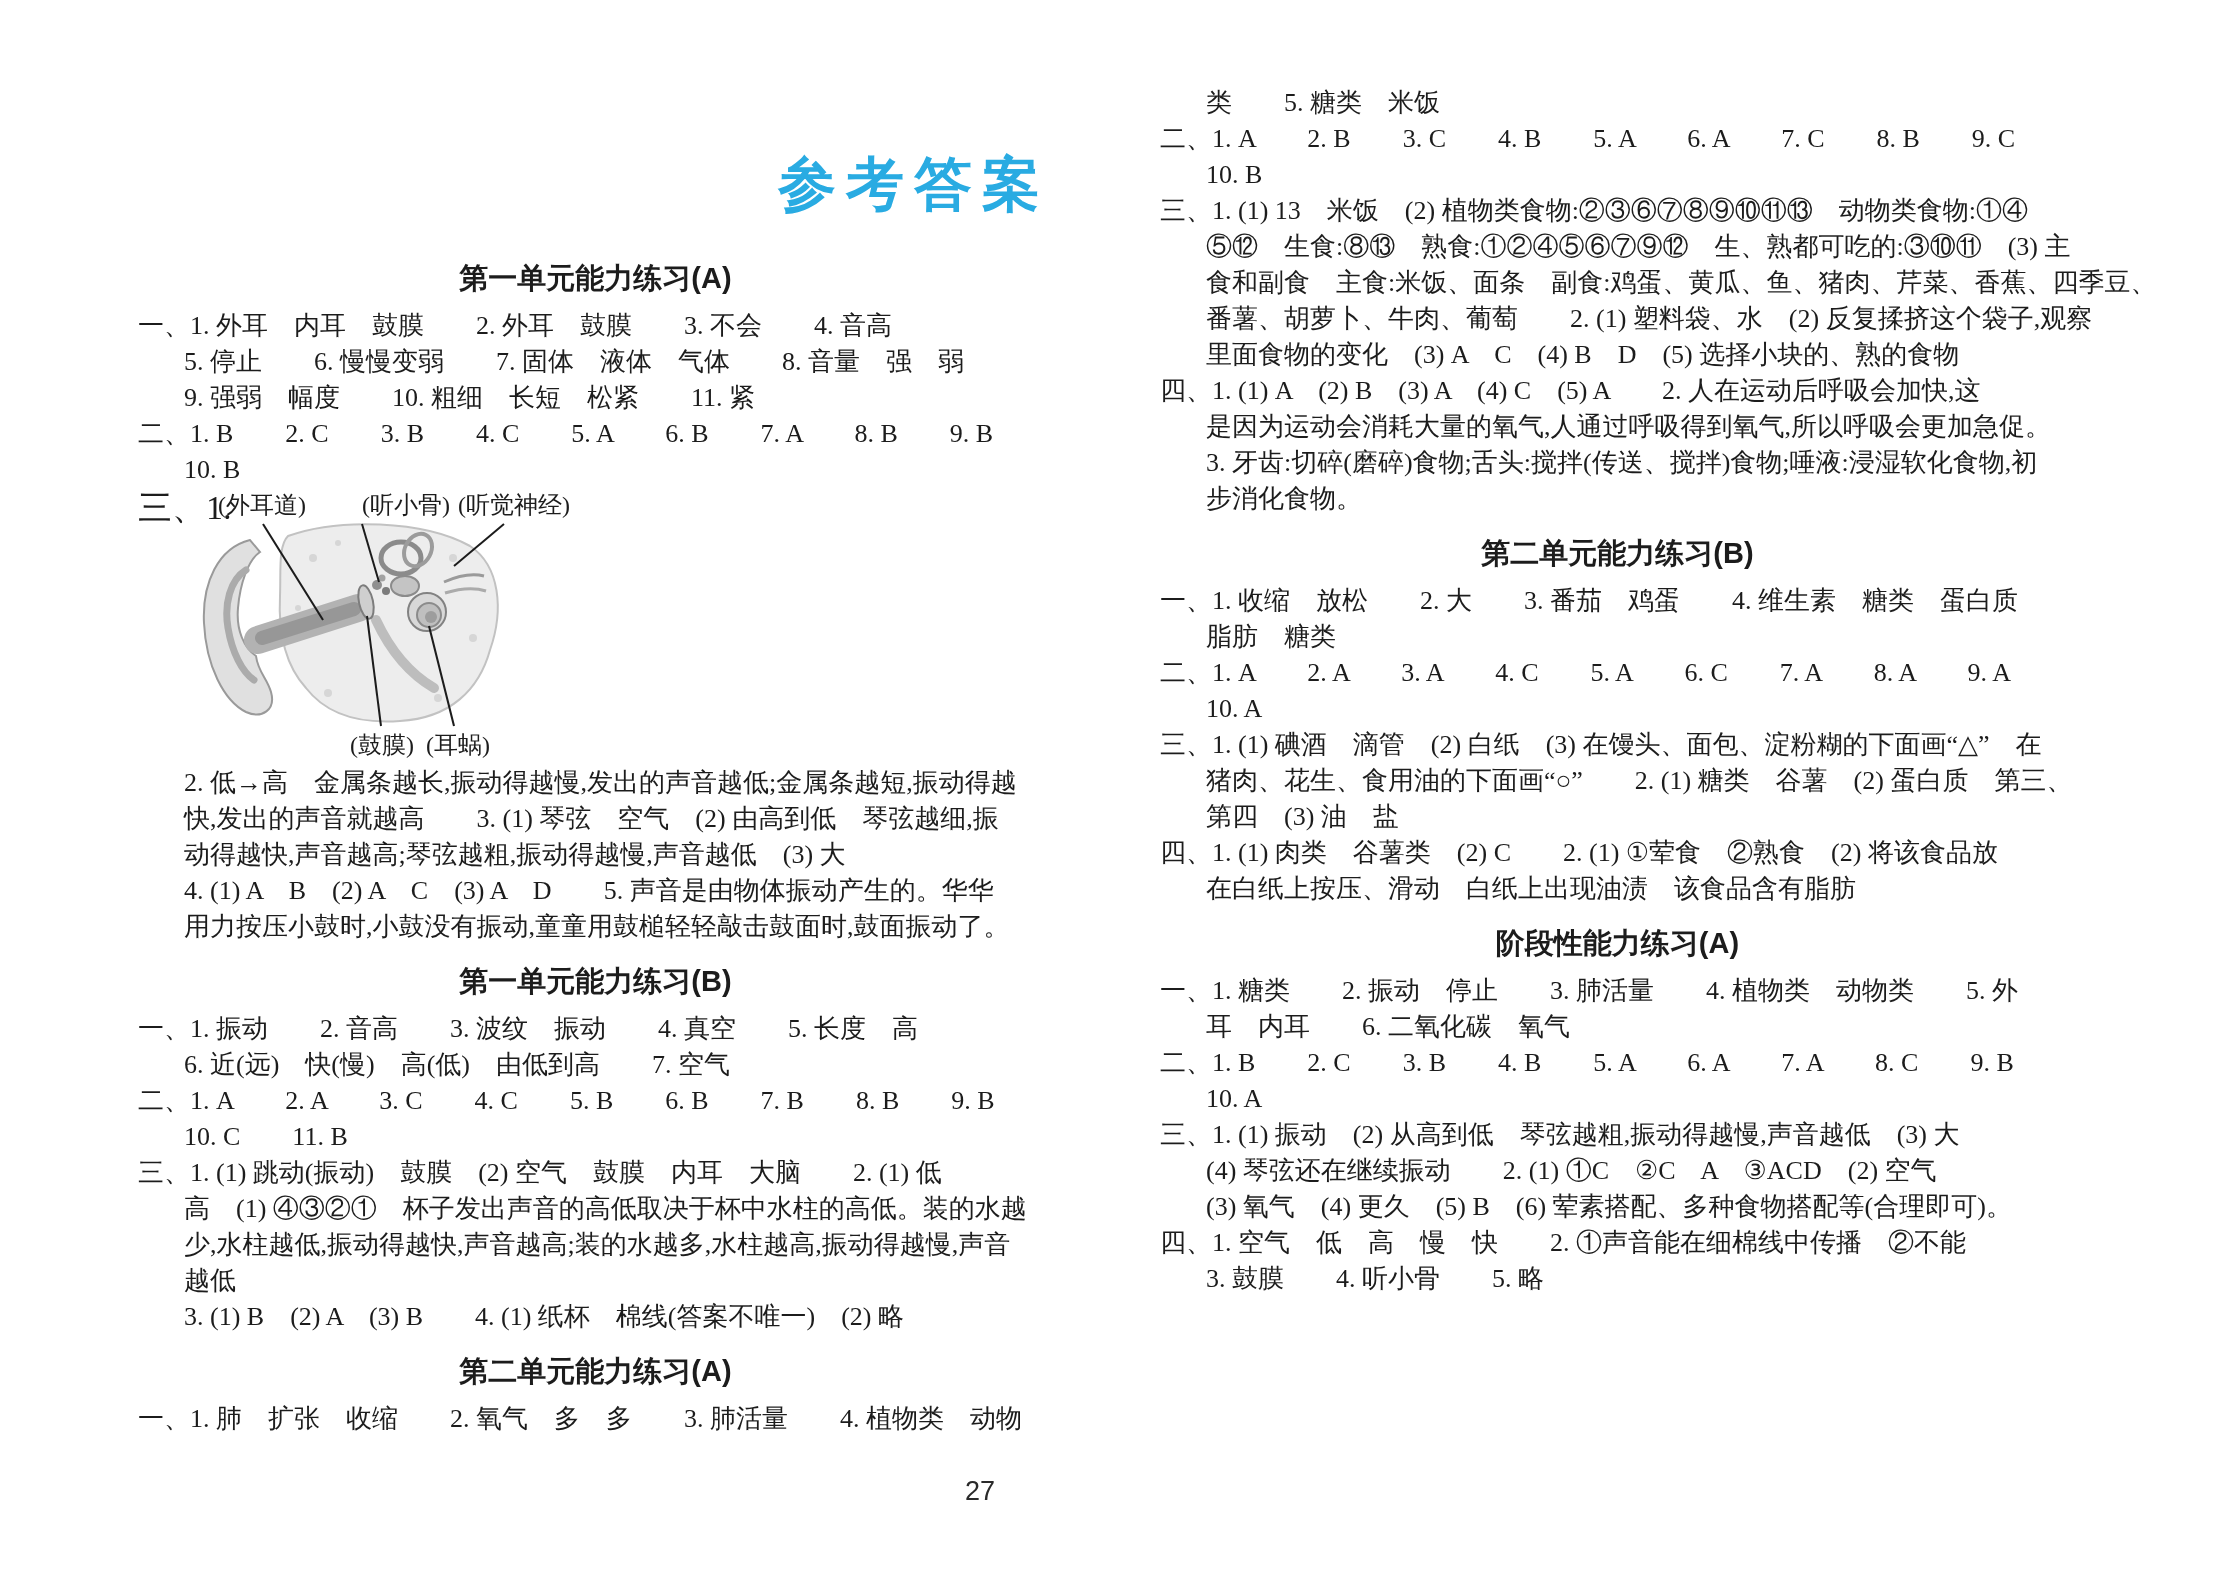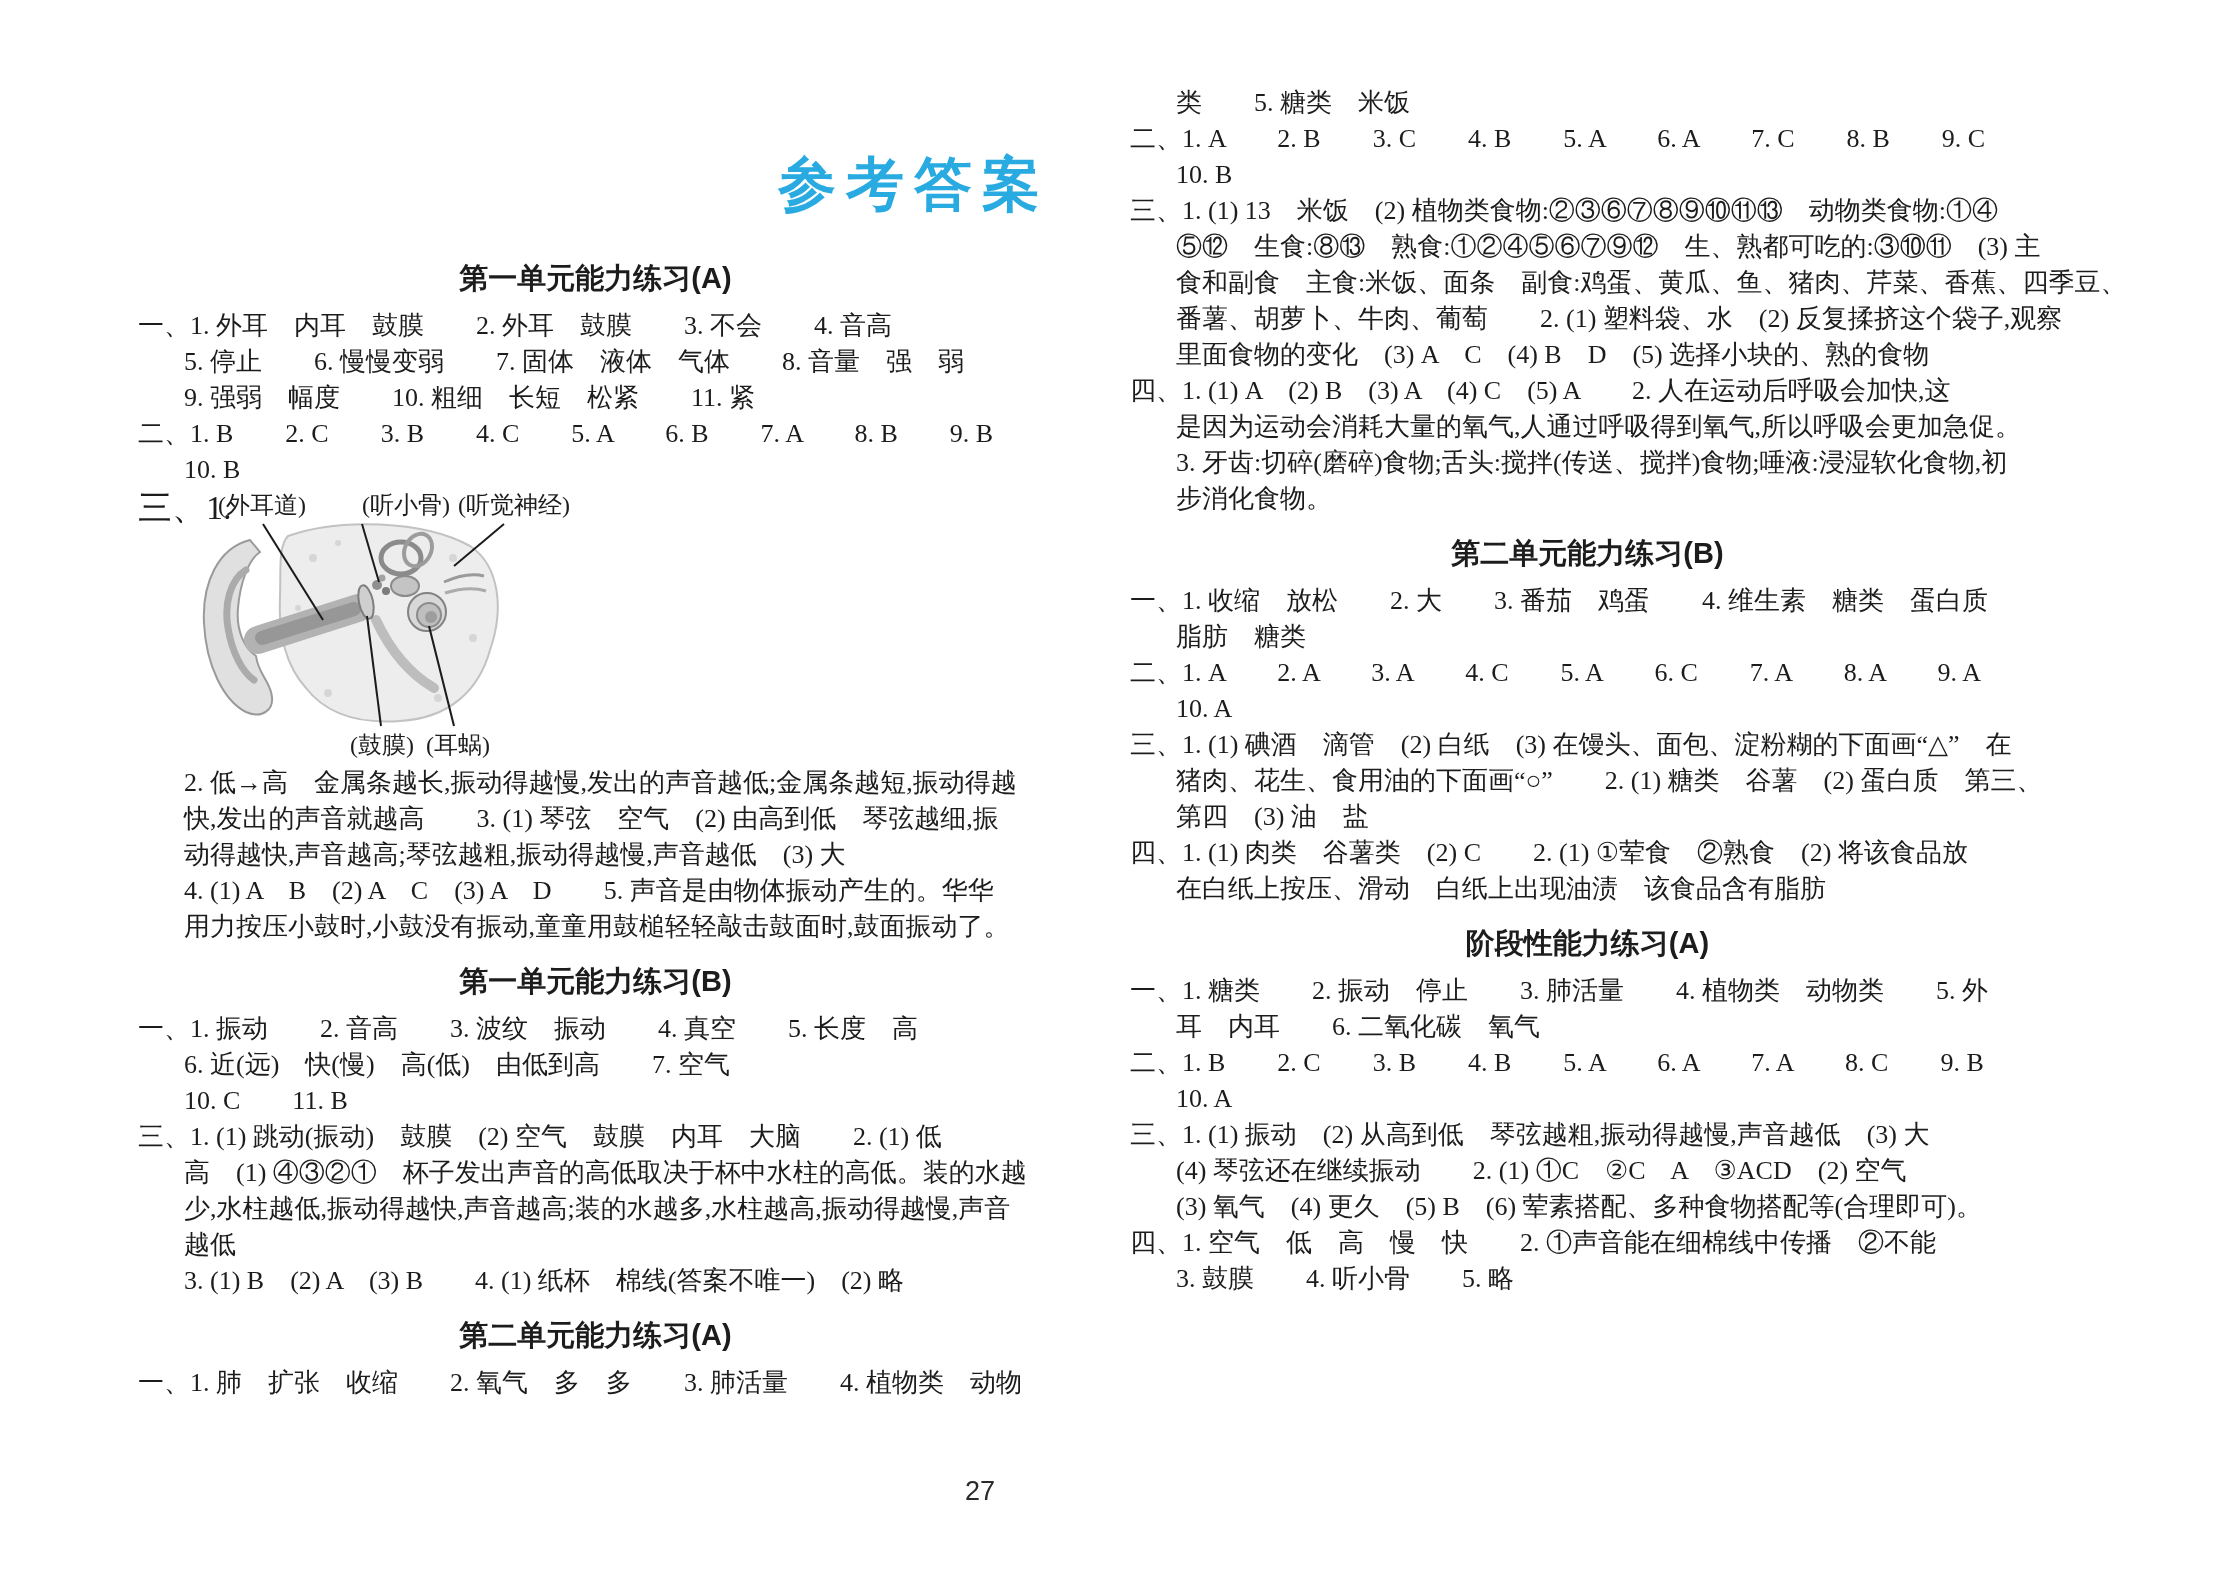--- a/index.html
+++ b/index.html
@@ -11,21 +11,21 @@
     color:#1c1c1c;
     overflow:hidden;
   }
   .doc-title{
     position:absolute;left:138px;top:146px;width:912px;
     text-align:right;
     font-size:58px;font-weight:bold;letter-spacing:10px;
   }
   .col{position:absolute;width:915px;}
   .col-left{left:138px;top:252px;}
-  .col-right{left:1130px;top:85px;}
+  .col-right{left:1160px;top:85px;}
   .line{
     white-space:pre;
     height:36px;line-height:36px;
     font-size:26px;
   }
   .line.ind{padding-left:46px;}
   .sec-header{
     height:36px;line-height:36px;
     margin:18px 0 12px 0;
     text-align:center;
@@ -113,20 +113,21 @@
     <span class="fig-label" style="left:288px;top:240px;">(耳蜗)</span>
   </div>
       <div class="line ind">2. 低→高    金属条越长,振动得越慢,发出的声音越低;金属条越短,振动得越</div>
       <div class="line ind">快,发出的声音就越高        3. (1) 琴弦    空气    (2) 由高到低    琴弦越细,振</div>
       <div class="line ind">动得越快,声音越高;琴弦越粗,振动得越慢,声音越低    (3) 大</div>
       <div class="line ind">4. (1) A    B    (2) A    C    (3) A    D        5. 声音是由物体振动产生的。华华</div>
       <div class="line ind">用力按压小鼓时,小鼓没有振动,童童用鼓槌轻轻敲击鼓面时,鼓面振动了。</div>
       <div class="sec-header">第一单元能力练习(B)</div>
       <div class="line">一、1. 振动        2. 音高        3. 波纹    振动        4. 真空        5. 长度    高</div>
       <div class="line ind">6. 近(远)    快(慢)    高(低)    由低到高        7. 空气</div>
+      <div class="line">二、1. A        2. A        3. C        4. C        5. B        6. B        7. B        8. B        9. B</div>
       <div class="line ind">10. C        11. B</div>
       <div class="line">三、1. (1) 跳动(振动)    鼓膜    (2) 空气    鼓膜    内耳    大脑        2. (1) 低</div>
       <div class="line ind">高    (1) ④③②①    杯子发出声音的高低取决于杯中水柱的高低。装的水越</div>
       <div class="line ind">少,水柱越低,振动得越快,声音越高;装的水越多,水柱越高,振动得越慢,声音</div>
       <div class="line ind">越低</div>
       <div class="line ind">3. (1) B    (2) A    (3) B        4. (1) 纸杯    棉线(答案不唯一)    (2) 略</div>
       <div class="sec-header">第二单元能力练习(A)</div>
       <div class="line">一、1. 肺    扩张    收缩        2. 氧气    多    多        3. 肺活量        4. 植物类    动物</div>
     </div>
   <div class="col col-right">

